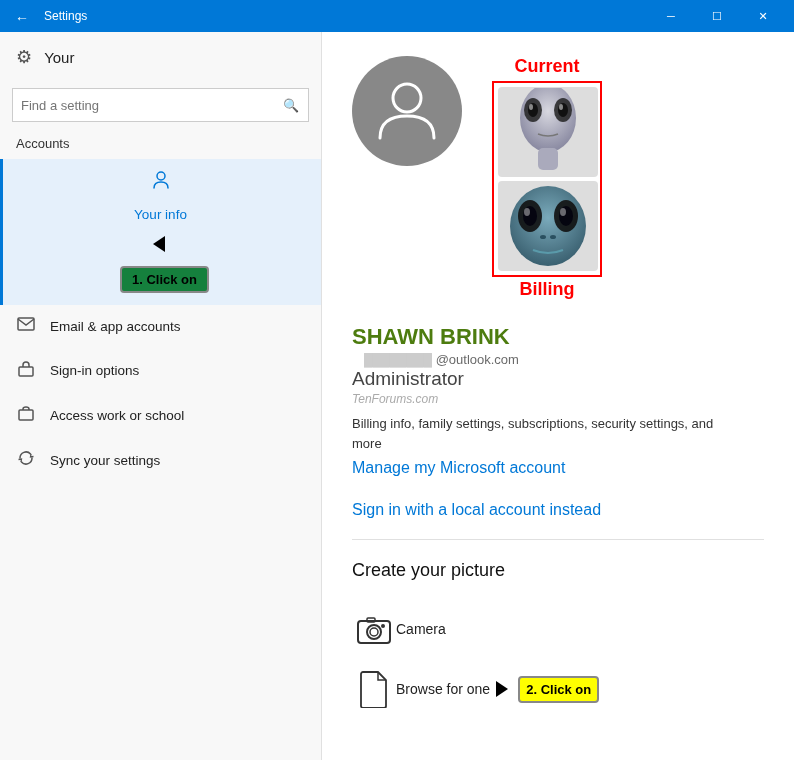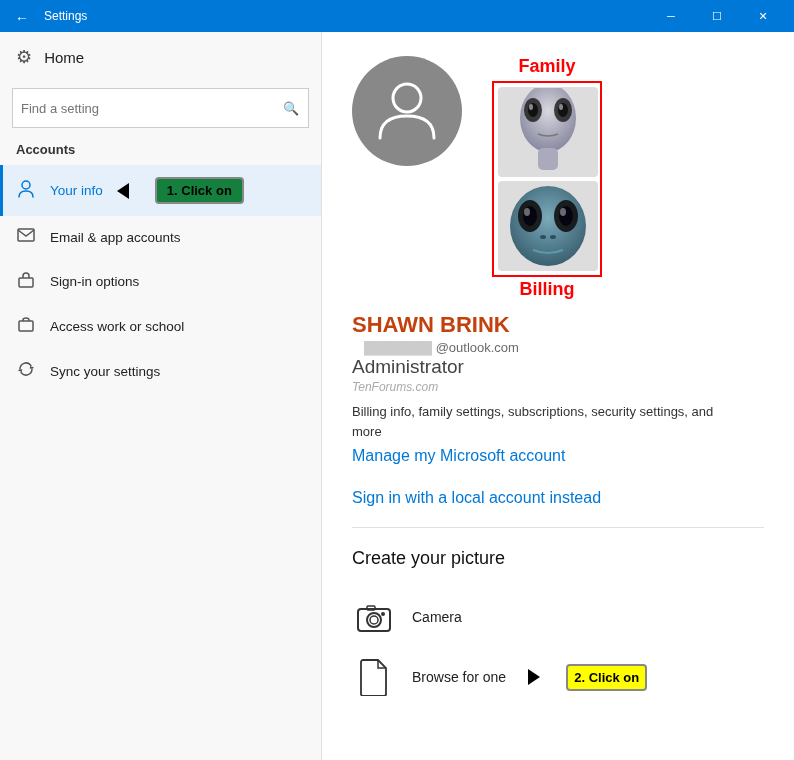--- a/index.html
+++ b/index.html
@@ -82,36 +82,36 @@
       font-size: 18px;
       color: #555;
     }
 
     .search-box {
       margin: 6px 12px 10px 12px;
       display: flex;
       align-items: center;
       border: 1px solid #ccc;
       background: white;
-      height: 40px;
+      height: 34px;
       padding: 0 8px;
     }
     .search-input {
       border: none;
       outline: none;
       flex: 1;
       font-size: 13px;
       color: #333;
       background: transparent;
     }
     .search-icon { font-size: 13px; color: #555; }
 
     .sidebar-section-title {
       font-size: 13px;
-      font-weight: 700;
+      font-weight: 400;
       color: #333;
       padding: 4px 16px 8px 16px;
     }
 
     .sidebar-item {
       display: flex;
       align-items: center;
       padding: 12px 16px;
       cursor: pointer;
       gap: 14px;
@@ -244,22 +244,22 @@
       border-radius: 4px;
       overflow: hidden;
       display: flex;
       align-items: center;
       justify-content: center;
     }
 
     .user-name {
       font-size: 22px;
       font-weight: 600;
-      color: #c2410c;
-      margin-top: 12px;
+      color: #4d7c0f;
+      margin-top: 24px;
     }
     .user-email {
       color: #6a6a6a;
       font-size: 13px;
       margin-top: 2px;
       padding-left: 12px;
     }
     .user-role {
       color: #444;
       font-size: 19px;
@@ -296,21 +296,20 @@
     .section-title {
       font-size: 18px;
       color: #111;
       font-weight: 400;
       margin-bottom: 18px;
     }
 
     .picture-option {
       display: flex;
       align-items: center;
-      gap: 16px;
       padding: 8px 0;
     }
     .option-icon {
       width: 44px;
       height: 44px;
       display: flex;
       align-items: center;
       justify-content: center;
       flex-shrink: 0;
     }
@@ -343,31 +342,31 @@
     </div>
   </div>
 </div>
 
 <div class="app-body">
 
   <div class="sidebar">
 
     <div class="sidebar-home">
       <span class="home-icon">⚙</span>
-      <span>Home</span>
+      <span>Your</span>
     </div>
 
     <div class="search-box">
       <input class="search-input" type="text" placeholder="Find a setting" style="">
       <span class="search-icon">🔍</span>
     </div>
 
     <div class="sidebar-section-title">Accounts</div>
 
-    <div class="sidebar-item active" style="overflow: visible; z-index: 10;">
+    <div class="sidebar-item active" style="overflow: visible; z-index: 10; flex-direction: column;">
       <span class="sidebar-item-icon">
         <svg width="18" height="18" viewBox="0 0 18 18" fill="none" xmlns="http://www.w3.org/2000/svg">
           <circle cx="9" cy="5" r="4" stroke="#0078d7" stroke-width="1.5" fill="none"></circle>
           <path d="M2 17c0-4 3-6 7-6s7 2 7 6" stroke="#0078d7" stroke-width="1.5" fill="none" stroke-linecap="round"></path>
         </svg>
       </span>
       <span class="sidebar-item-label">Your info</span>
       <span class="arrow-left"></span>
       <span class="click-badge">1. Click on</span>
     </div>
@@ -422,21 +421,21 @@
     <div class="profile-area">
 
       <div class="profile-avatar">
         <svg class="person-icon-svg" viewBox="0 0 70 70" fill="none" xmlns="http://www.w3.org/2000/svg">
           <circle cx="35" cy="22" r="14" stroke="white" stroke-width="3" fill="none"></circle>
           <path d="M8 62c0-15 10-22 27-22s27 7 27 22" stroke="white" stroke-width="3" fill="none" stroke-linecap="round"></path>
         </svg>
       </div>
 
       <div>
-        <div class="current-label">Family</div>
+        <div class="current-label">Current</div>
         <div class="pictures-box">
 
           <div class="pic-thumb">
             <svg width="100" height="88" viewBox="0 0 100 88" xmlns="http://www.w3.org/2000/svg">
               <defs>
                 <radialGradient id="alienGrad1" cx="50%" cy="40%" r="60%">
                   <stop offset="0%" stop-color="#d8d8e0"></stop>
                   <stop offset="100%" stop-color="#8888a0"></stop>
                 </radialGradient>
               </defs>

